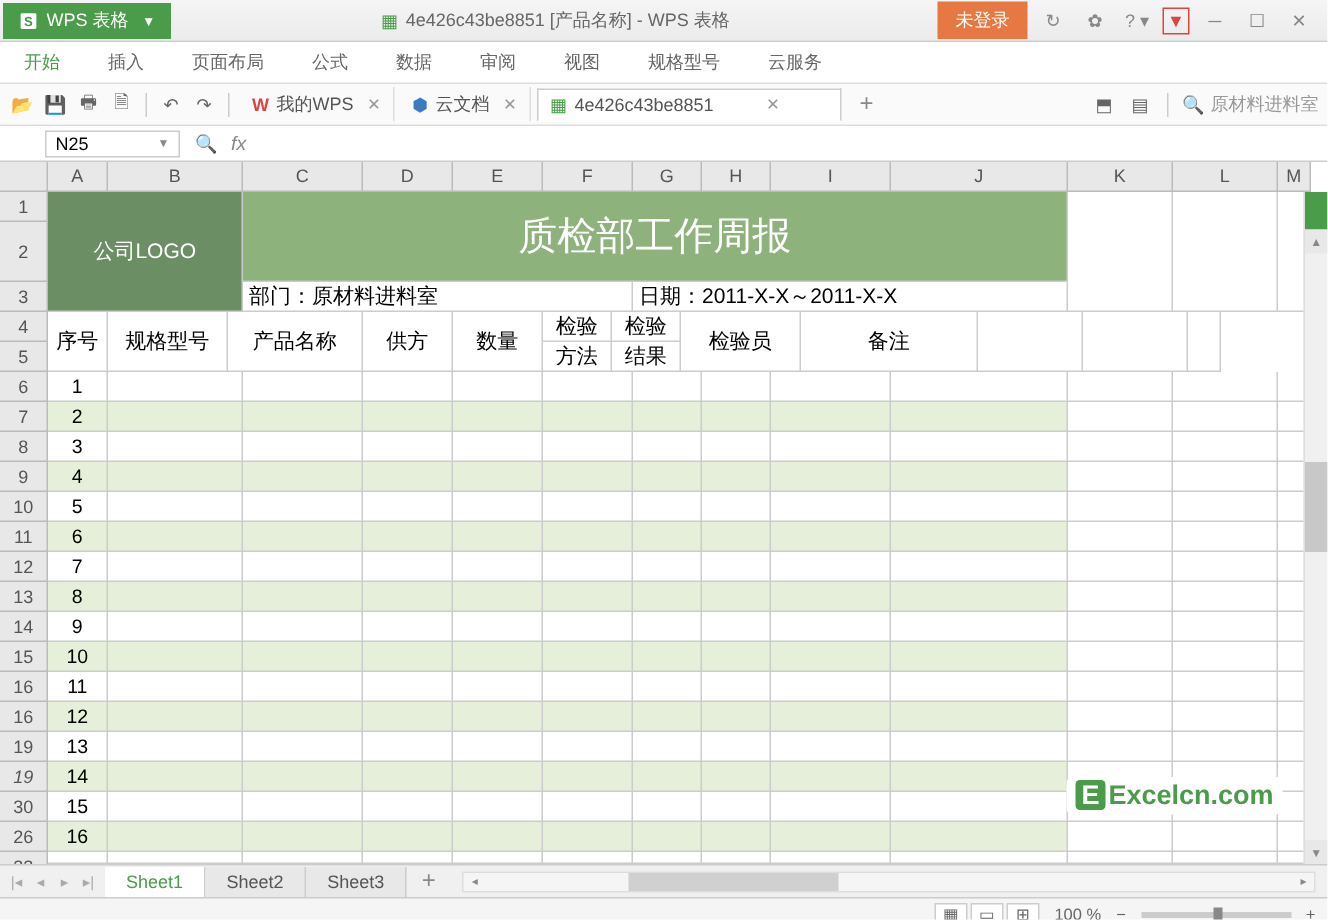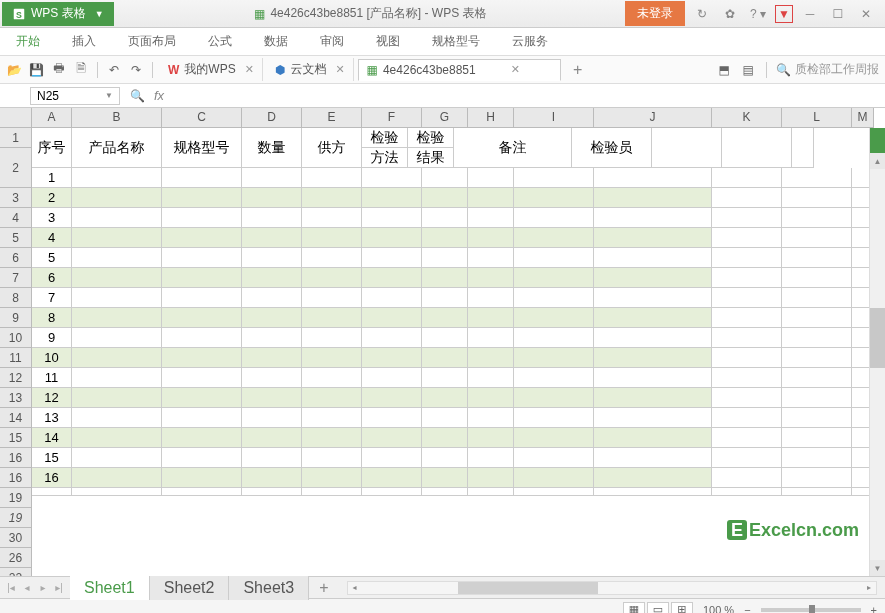--- a/index.html
+++ b/index.html
@@ -60,42 +60,42 @@
     .info-row { background: #fff; font-size: 14px; }
     .th-cell { background: #fff; font-size: 14px; }
     .data-even { background: #e6efd9; }
     .data-odd { background: #fff; }
     .empty-cell { background: #fff; }
     
     
     .sheettabs { height: 22px; display: flex; align-items: center; border-top: 1px solid #ccc; background: #f0f0f0; }
     .nav-btns { display: flex; padding: 0 4px; gap: 2px; }
     .nav-btn { color: #aaa; cursor: pointer; font-size: 10px; width: 14px; text-align: center; }
-    .sheet-tab { padding: 3px 14px; border-right: 1px solid #ccc; color: #555; cursor: pointer; background: #e8e8e8; font-size: 16px; }
+    .sheet-tab { padding: 3px 14px; border-right: 1px solid #ccc; color: #555; cursor: pointer; background: #e8e8e8; font-size: 12px; }
     .sheet-tab.active { background: #fff; color: #4a9b4a; }
     .sheet-add { padding: 0 10px; color: #888; font-size: 16px; cursor: pointer; }
     .hscroll { flex: 1; margin: 0 8px; height: 14px; background: #f5f5f5; border: 1px solid #ddd; position: relative; }
     .hscroll-thumb { position: absolute; left: 110px; width: 140px; height: 100%; background: #d0d0d0; }
     .hscroll-arrow { position: absolute; width: 14px; height: 12px; top: 0; display: flex; align-items: center; justify-content: center; font-size: 8px; color: #888; }
     
     
     .statusbar { height: 22px; display: flex; align-items: center; justify-content: flex-end; padding: 0 8px; gap: 10px; border-top: 1px solid #ccc; background: #f5f5f5; font-size: 11px; color: #666; }
     .view-btns { display: flex; gap: 2px; }
     .view-btn { width: 22px; height: 16px; border: 1px solid #ccc; display: flex; align-items: center; justify-content: center; background: #fff; }
     .zoom-slider { width: 100px; height: 4px; background: #ccc; position: relative; }
     .zoom-thumb { position: absolute; left: 48px; top: -3px; width: 6px; height: 10px; background: #888; }
     
     
     .vscroll { position: absolute; right: 0; top: 20px; width: 16px; bottom: 0; background: #f0f0f0; border-left: 1px solid #ddd; }
     .vscroll-thumb { position: absolute; top: 180px; height: 60px; width: 100%; background: #c8c8c8; }
     .vscroll-btn { position: absolute; width: 100%; height: 16px; display: flex; align-items: center; justify-content: center; font-size: 8px; color: #888; background: #e8e8e8; }
     .vscroll-green { position: absolute; top: 0; width: 100%; height: 25px; background: #4a9b4a; }
     
     
-    .watermark { position: absolute; right: 20px; bottom: 70px; font-size: 18px; font-weight: bold; color: #4a9b4a; background: #fff; padding: 2px 6px; border-radius: 4px; }
+    .watermark { position: absolute; right: 30px; bottom: 70px; font-size: 18px; font-weight: bold; color: #4a9b4a; background: #fff; padding: 2px 6px; border-radius: 4px; }
     .watermark .e { background: #4a9b4a; color: #fff; padding: 0 4px; border-radius: 3px; margin-right: 2px; }
   </style>
 </head>
 <body>
 
 <div class="titlebar">
   <div class="app-badge">
     <svg viewBox="0 0 16 16">
         <rect x="2" y="2" width="12" height="12" fill="#fff" rx="1"></rect>
         <text x="8" y="12" text-anchor="middle" fill="#4a9b4a" font-size="10" font-weight="bold">S</text>
@@ -155,21 +155,21 @@
     <span>4e426c43be8851</span>
     <span class="doc-close" style="margin-left:30px">✕</span>
   </div>
   <span class="doc-add">+</span>
   <div class="toolbar-right">
     <span class="tool-ico">⬒</span>
     <span class="tool-ico">▤</span>
     <span class="tool-sep"></span>
     <div class="search-box">
       <span>🔍</span>
-      <span>质检部工作周报</span>
+      <span>原材料进料室</span>
     </div>
   </div>
 </div>
 
 <div class="formulabar">
   <div class="namebox">
     <span>N25</span>
     <span class="namebox-dd">▼</span>
   </div>
   <span class="fx-ico">🔍</span>
@@ -218,36 +218,49 @@
           <div class="row-h" style="height: 20px;">15</div>
           <div class="row-h" style="height: 20px;">16</div>
           <div class="row-h" style="height: 20px;">16</div>
           <div class="row-h" style="height: 20px;">19</div>
           <div class="row-h" style="height: 20px; font-style: italic;">19</div>
           <div class="row-h" style="height: 20px;">30</div>
           <div class="row-h" style="height: 20px;">26</div>
           <div class="row-h" style="height: 20px;">22</div>
         </div>
       <div class="cells-area" id="cells">
+          <div class="cell-row" style="height: 80px;">
+            <div class="cell logo-cell" style="width: 130px; height: 80px;">公司LOGO</div>
+            <div style="display: flex; flex-direction: column;">
+              <div class="cell title-cell" style="width: 550px; height: 60px;">质检部工作周报</div>
+              <div style="display: flex; height: 20px;">
+                <div class="cell info-row" style="width: 260px; height: 20px; justify-content: flex-start; padding-left: 4px;">部门：原材料进料室</div>
+                <div class="cell info-row" style="width: 290px; height: 20px; justify-content: flex-start; padding-left: 4px;">日期：2011-X-X～2011-X-X</div>
+              </div>
+            </div>
+            <div class="cell empty-cell" style="width: 70px; height: 80px;"></div>
+            <div class="cell empty-cell" style="width: 70px; height: 80px;"></div>
+            <div class="cell empty-cell" style="width: 22px; height: 80px;"></div>
+          </div>
           <div class="cell-row" style="height: 40px;">
             <div class="cell th-cell" style="width: 40px; height: 40px;">序号</div>
+            <div class="cell th-cell" style="width: 80px; height: 40px;">规格型号</div>
             <div class="cell th-cell" style="width: 90px; height: 40px;">产品名称</div>
-            <div class="cell th-cell" style="width: 80px; height: 40px;">规格型号</div>
+            <div class="cell th-cell" style="width: 60px; height: 40px;">供方</div>
             <div class="cell th-cell" style="width: 60px; height: 40px;">数量</div>
-            <div class="cell th-cell" style="width: 60px; height: 40px;">供方</div>
             <div>
               <div class="cell th-cell" style="width: 46px; height: 20px;">检验</div>
               <div class="cell th-cell" style="width: 46px; height: 20px;">方法</div>
             </div>
             <div>
               <div class="cell th-cell" style="width: 46px; height: 20px;">检验</div>
               <div class="cell th-cell" style="width: 46px; height: 20px;">结果</div>
             </div>
+            <div class="cell th-cell" style="width: 80px; height: 40px;">检验员</div>
             <div class="cell th-cell" style="width: 118px; height: 40px;">备注</div>
-            <div class="cell th-cell" style="width: 80px; height: 40px;">检验员</div>
             <div class="cell empty-cell" style="width: 70px; height: 40px;"></div>
             <div class="cell empty-cell" style="width: 70px; height: 40px;"></div>
             <div class="cell empty-cell" style="width: 22px; height: 40px;"></div>
           </div>
           <div class="cell-row" style="height: 20px;">
             <div class="cell data-odd" style="width: 40px; height: 20px;">1</div>
             <div class="cell data-odd" style="width: 90px; height: 20px;"></div>
             <div class="cell data-odd" style="width: 80px; height: 20px;"></div>
             <div class="cell data-odd" style="width: 60px; height: 20px;"></div>
             <div class="cell data-odd" style="width: 60px; height: 20px;"></div>

